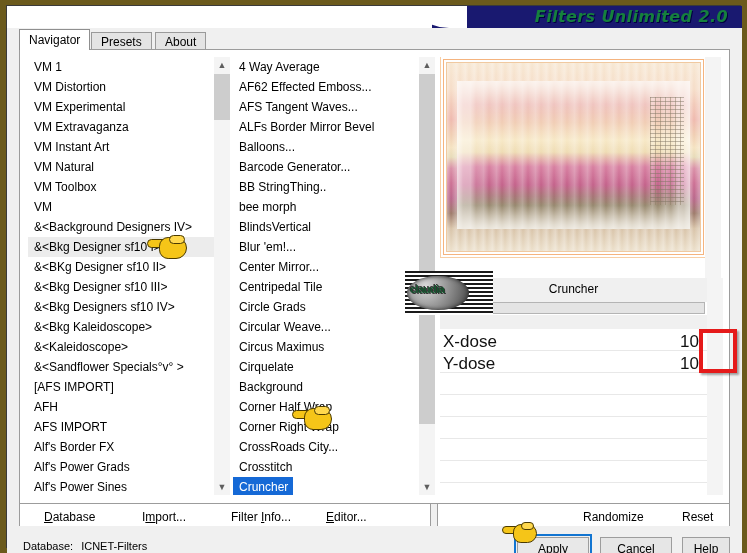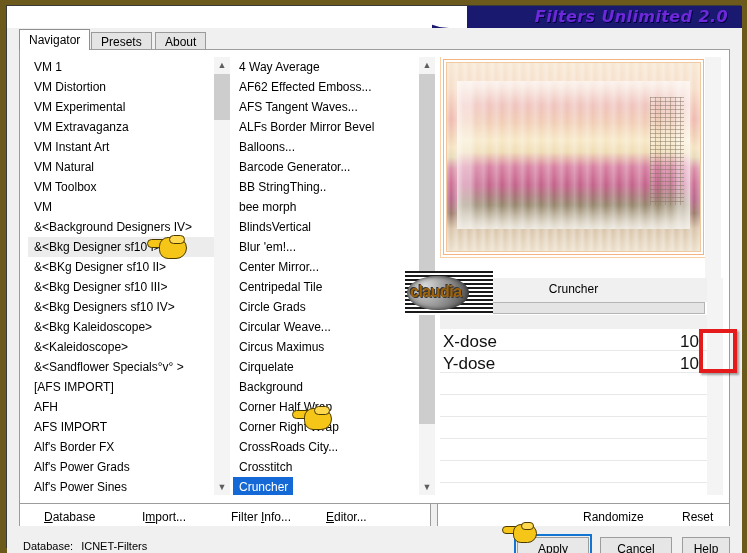--- a/index.html
+++ b/index.html
@@ -35,21 +35,21 @@
     background: #191970;
   }
   #titlebar .bluecurve {
     position: absolute; left: 398px; top: -22px;
     width: 62px; height: 44px;
     background: #ffffff;
     border-radius: 0 0 0 44px;
   }
   #titlebar .titletext {
     position: absolute; right: 14px; top: 1px;
-    color: #6d28d9;
+    color: #15803d;
     font-size: 16px;
     font-weight: bold;
     font-style: italic;
     font-family: "DejaVu Sans", sans-serif;
     letter-spacing: 0.4px;
     text-shadow: 1px 1px 0 #000040;
   }
 
   
   #client {
@@ -225,22 +225,22 @@
     position: absolute; left: 2px; top: 5px;
     width: 62px; height: 34px;
     border-radius: 50%;
     background:
       radial-gradient(circle at 30% 30%, #d9d9d9, #6e6e6e 70%, #3c3c3c 100%);
     box-shadow: inset 0 0 4px #222;
   }
   #watermark .wmtext {
     position: absolute; left: 5px; top: 12px;
     width: 70px;
-    font-size: 16px; font-weight: bold;
-    color: #a16207;
+    font-size: 11px; font-weight: bold;
+    color: #14532d;
     text-shadow: 1px 1px 0 #333, -1px -1px 0 #333;
     font-family: "Liberation Sans", sans-serif;
     letter-spacing: -0.5px;
   }
 
   
   #params-pane {
     position: absolute; left: 420px; top: 228px;
     width: 283px; height: 217px;
     background: #ffffff;

